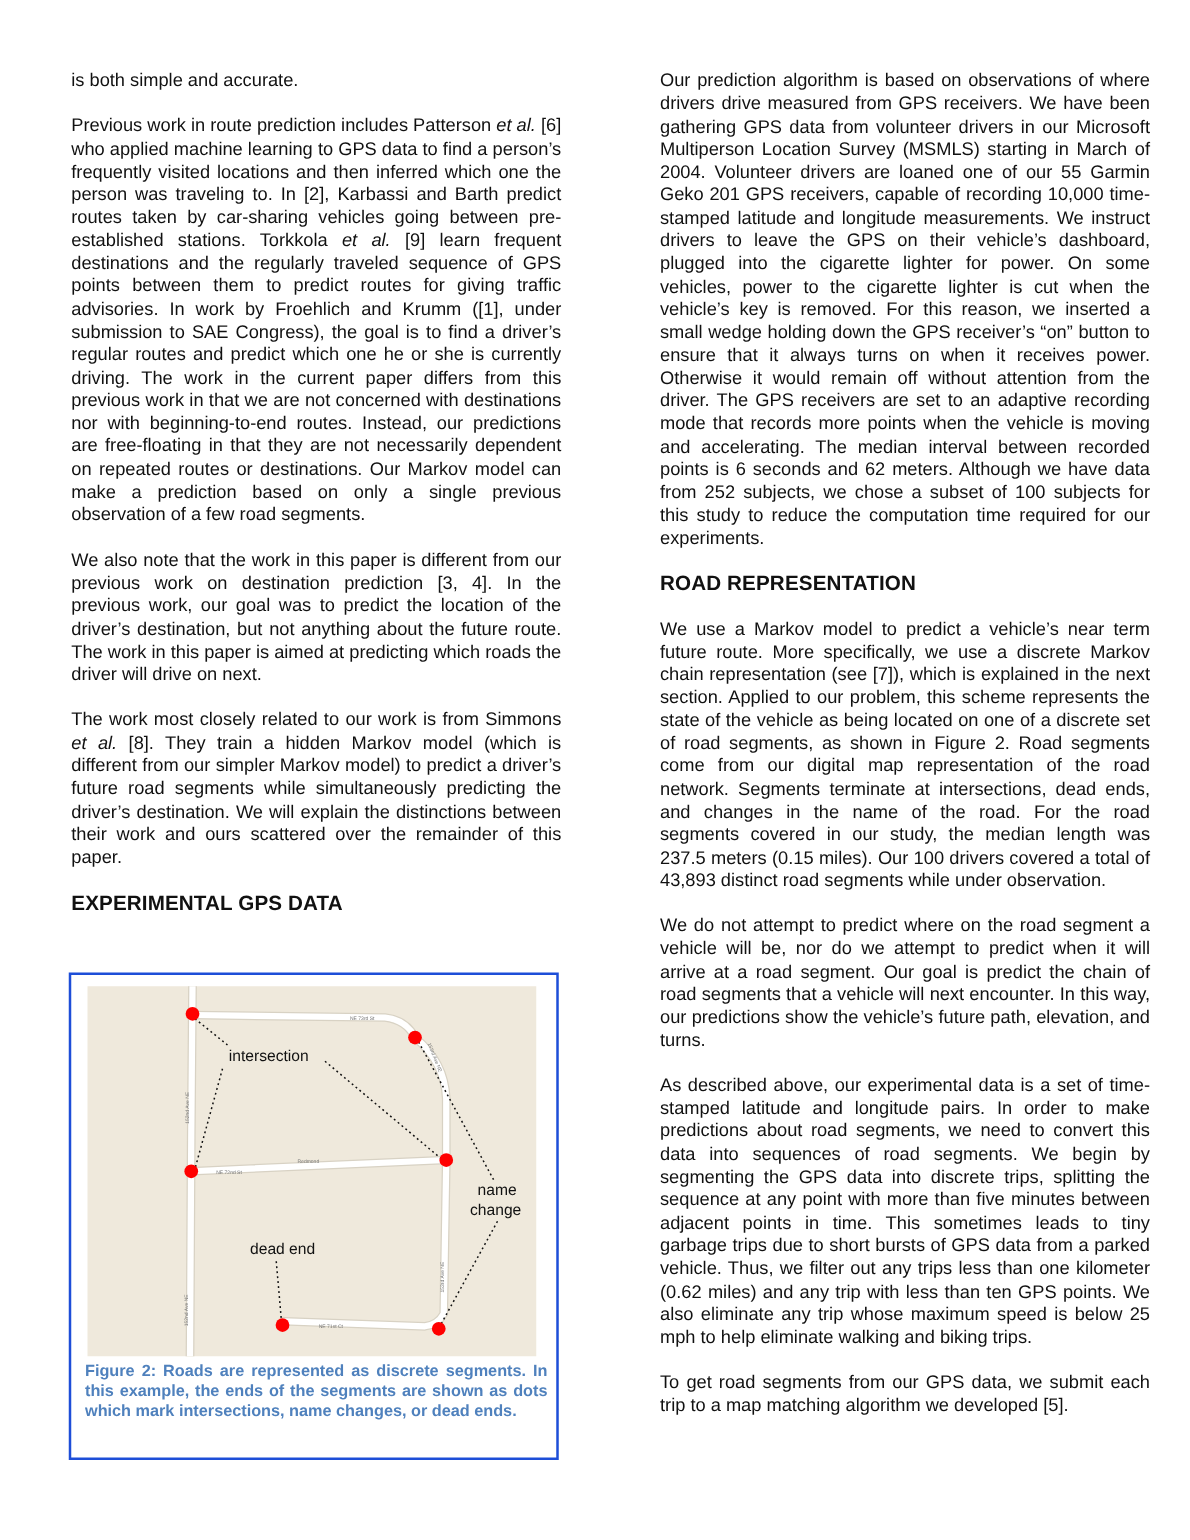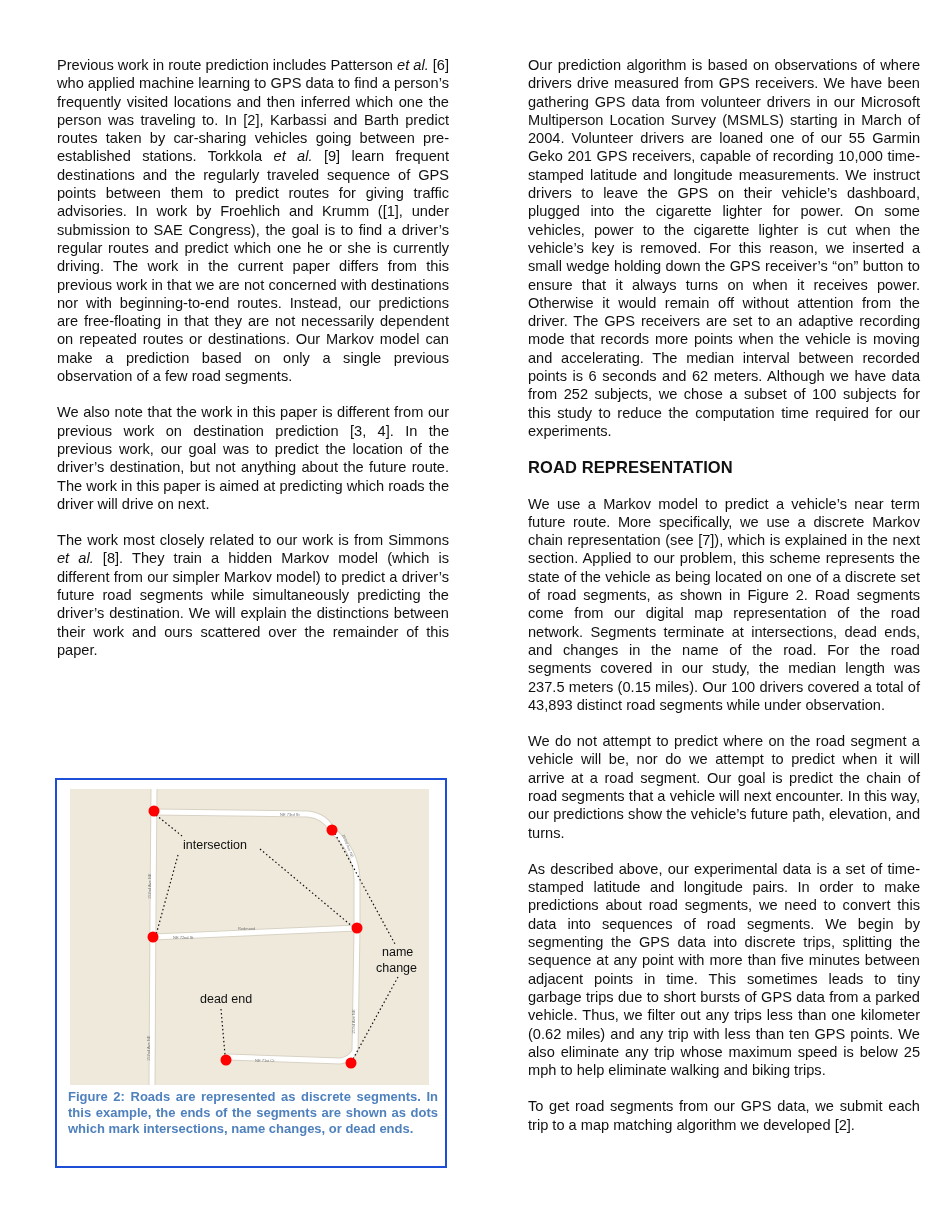--- a/index.html
+++ b/index.html
@@ -18,23 +18,25 @@
   .map svg { position: absolute; left: 0; top: 0; }
   .fig-caption { position: absolute; left: 11px; top: 309px; width: 370px; color: #4f81bd;
                  font-weight: bold; font-size: 13px; line-height: 16.2px; text-align: justify; text-align-last: left; }
   .annot { font-family: "Liberation Sans", sans-serif; font-size: 12.5px; fill: #111; }
   .roadlabel { font-family: "Liberation Sans", sans-serif; font-size: 4px; fill: #777; }
 </style>
 </head>
 <body>
 
 <div class="col left">
+  <p class="para">is both simple and accurate.</p>
   <p class="para"><span>Previous work in route prediction includes Patterson </span><i>et al.</i><span> [6] who applied machine learning to GPS data to find a person’s frequently visited locations and then inferred which one the person was traveling to. In [2], Karbassi and Barth predict routes taken by car-sharing vehicles going between pre-established stations. Torkkola </span><i>et al.</i><span> [9] learn frequent destinations and the regularly traveled sequence of GPS points between them to predict routes for giving traffic advisories. In work by Froehlich and Krumm ([1], under submission to SAE Congress), the goal is to find a driver’s regular routes and predict which one he or she is currently driving. The work in the current paper differs from this previous work in that we are not concerned with destinations nor with beginning-to-end routes. Instead, our predictions are free-floating in that they are not necessarily dependent on repeated routes or destinations. Our Markov model can make a prediction based on only a single previous observation of a few road segments.</span></p>
   <p class="para">We also note that the work in this paper is different from our previous work on destination prediction [3, 4]. In the previous work, our goal was to predict the location of the driver’s destination, but not anything about the future route. The work in this paper is aimed at predicting which roads the driver will drive on next.</p>
   <p class="para"><span>The work most closely related to our work is from Simmons </span><i>et al.</i><span> [8]. They train a hidden Markov model (which is different from our simpler Markov model) to predict a driver’s future road segments while simultaneously predicting the driver’s destination. We will explain the distinctions between their work and ours scattered over the remainder of this paper.</span></p>
+  <h2 class="section">EXPERIMENTAL GPS DATA</h2>
 </div>
 
 <div class="figure">
   <div class="map">
     <svg width="359" height="296" viewBox="0 0 359 296">
 
       <g fill="none" stroke="#d8d2c4" stroke-width="7" stroke-linecap="round">
         <path d="M84 0 L83 120 L82 296"></path>
         <path d="M84 23 L238 25 Q255 27 262 41 Q286 61 287 90 L287 139 L285 262 Q280 271 270 272 L157 268"></path>
         <path d="M83 148 L287 139"></path>
@@ -80,14 +82,14 @@
   </div>
   <div class="fig-caption">Figure 2: Roads are represented as discrete segments. In this example, the ends of the segments are shown as dots which mark intersections, name changes, or dead ends.</div>
 </div>
 
 <div class="col right">
   <p class="para">Our prediction algorithm is based on observations of where drivers drive measured from GPS receivers. We have been gathering GPS data from volunteer drivers in our Microsoft Multiperson Location Survey (MSMLS) starting in March of 2004. Volunteer drivers are loaned one of our 55 Garmin Geko 201 GPS receivers, capable of recording 10,000 time-stamped latitude and longitude measurements. We instruct drivers to leave the GPS on their vehicle’s dashboard, plugged into the cigarette lighter for power. On some vehicles, power to the cigarette lighter is cut when the vehicle’s key is removed. For this reason, we inserted a small wedge holding down the GPS receiver’s “on” button to ensure that it always turns on when it receives power. Otherwise it would remain off without attention from the driver. The GPS receivers are set to an adaptive recording mode that records more points when the vehicle is moving and accelerating. The median interval between recorded points is 6 seconds and 62 meters. Although we have data from 252 subjects, we chose a subset of 100 subjects for this study to reduce the computation time required for our experiments.</p>
   <h2 class="section">ROAD REPRESENTATION</h2>
   <p class="para">We use a Markov model to predict a vehicle’s near term future route. More specifically, we use a discrete Markov chain representation (see [7]), which is explained in the next section. Applied to our problem, this scheme represents the state of the vehicle as being located on one of a discrete set of road segments, as shown in Figure 2. Road segments come from our digital map representation of the road network. Segments terminate at intersections, dead ends, and changes in the name of the road. For the road segments covered in our study, the median length was 237.5 meters (0.15 miles). Our 100 drivers covered a total of 43,893 distinct road segments while under observation.</p>
   <p class="para">We do not attempt to predict where on the road segment a vehicle will be, nor do we attempt to predict when it will arrive at a road segment. Our goal is predict the chain of road segments that a vehicle will next encounter. In this way, our predictions show the vehicle’s future path, elevation, and turns.</p>
   <p class="para">As described above, our experimental data is a set of time-stamped latitude and longitude pairs. In order to make predictions about road segments, we need to convert this data into sequences of road segments. We begin by segmenting the GPS data into discrete trips, splitting the sequence at any point with more than five minutes between adjacent points in time. This sometimes leads to tiny garbage trips due to short bursts of GPS data from a parked vehicle. Thus, we filter out any trips less than one kilometer (0.62 miles) and any trip with less than ten GPS points. We also eliminate any trip whose maximum speed is below 25 mph to help eliminate walking and biking trips.</p>
-  <p class="para">To get road segments from our GPS data, we submit each trip to a map matching algorithm we developed [2].</p>
+  <p class="para">To get road segments from our GPS data, we submit each trip to a map matching algorithm we developed [5].</p>
 </div>
 
 </body></html>

